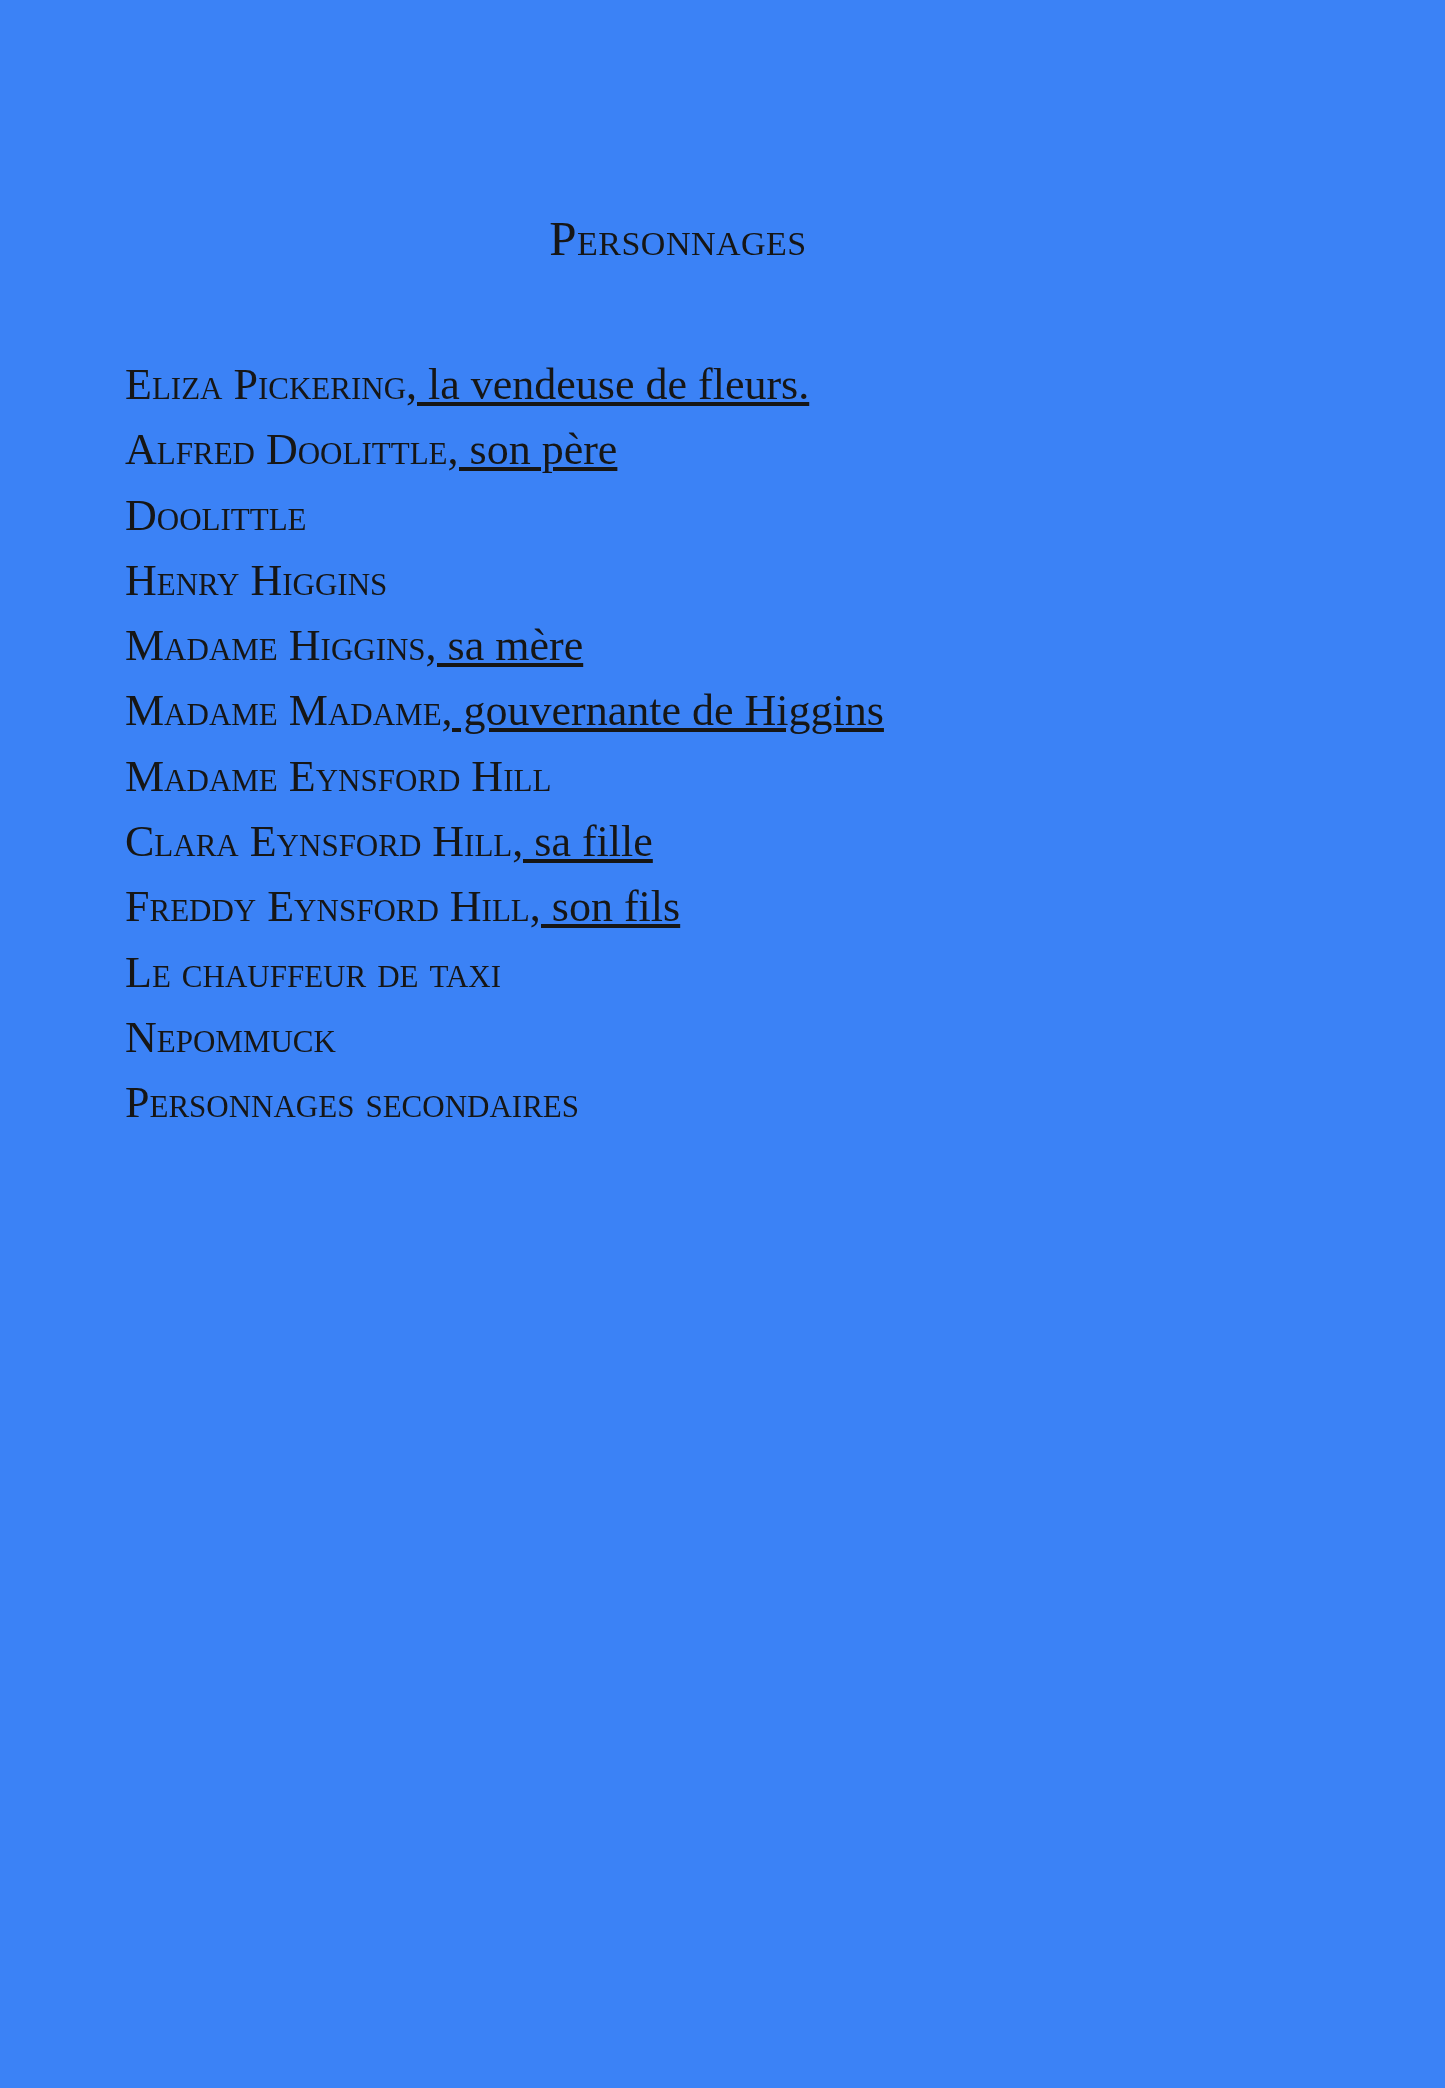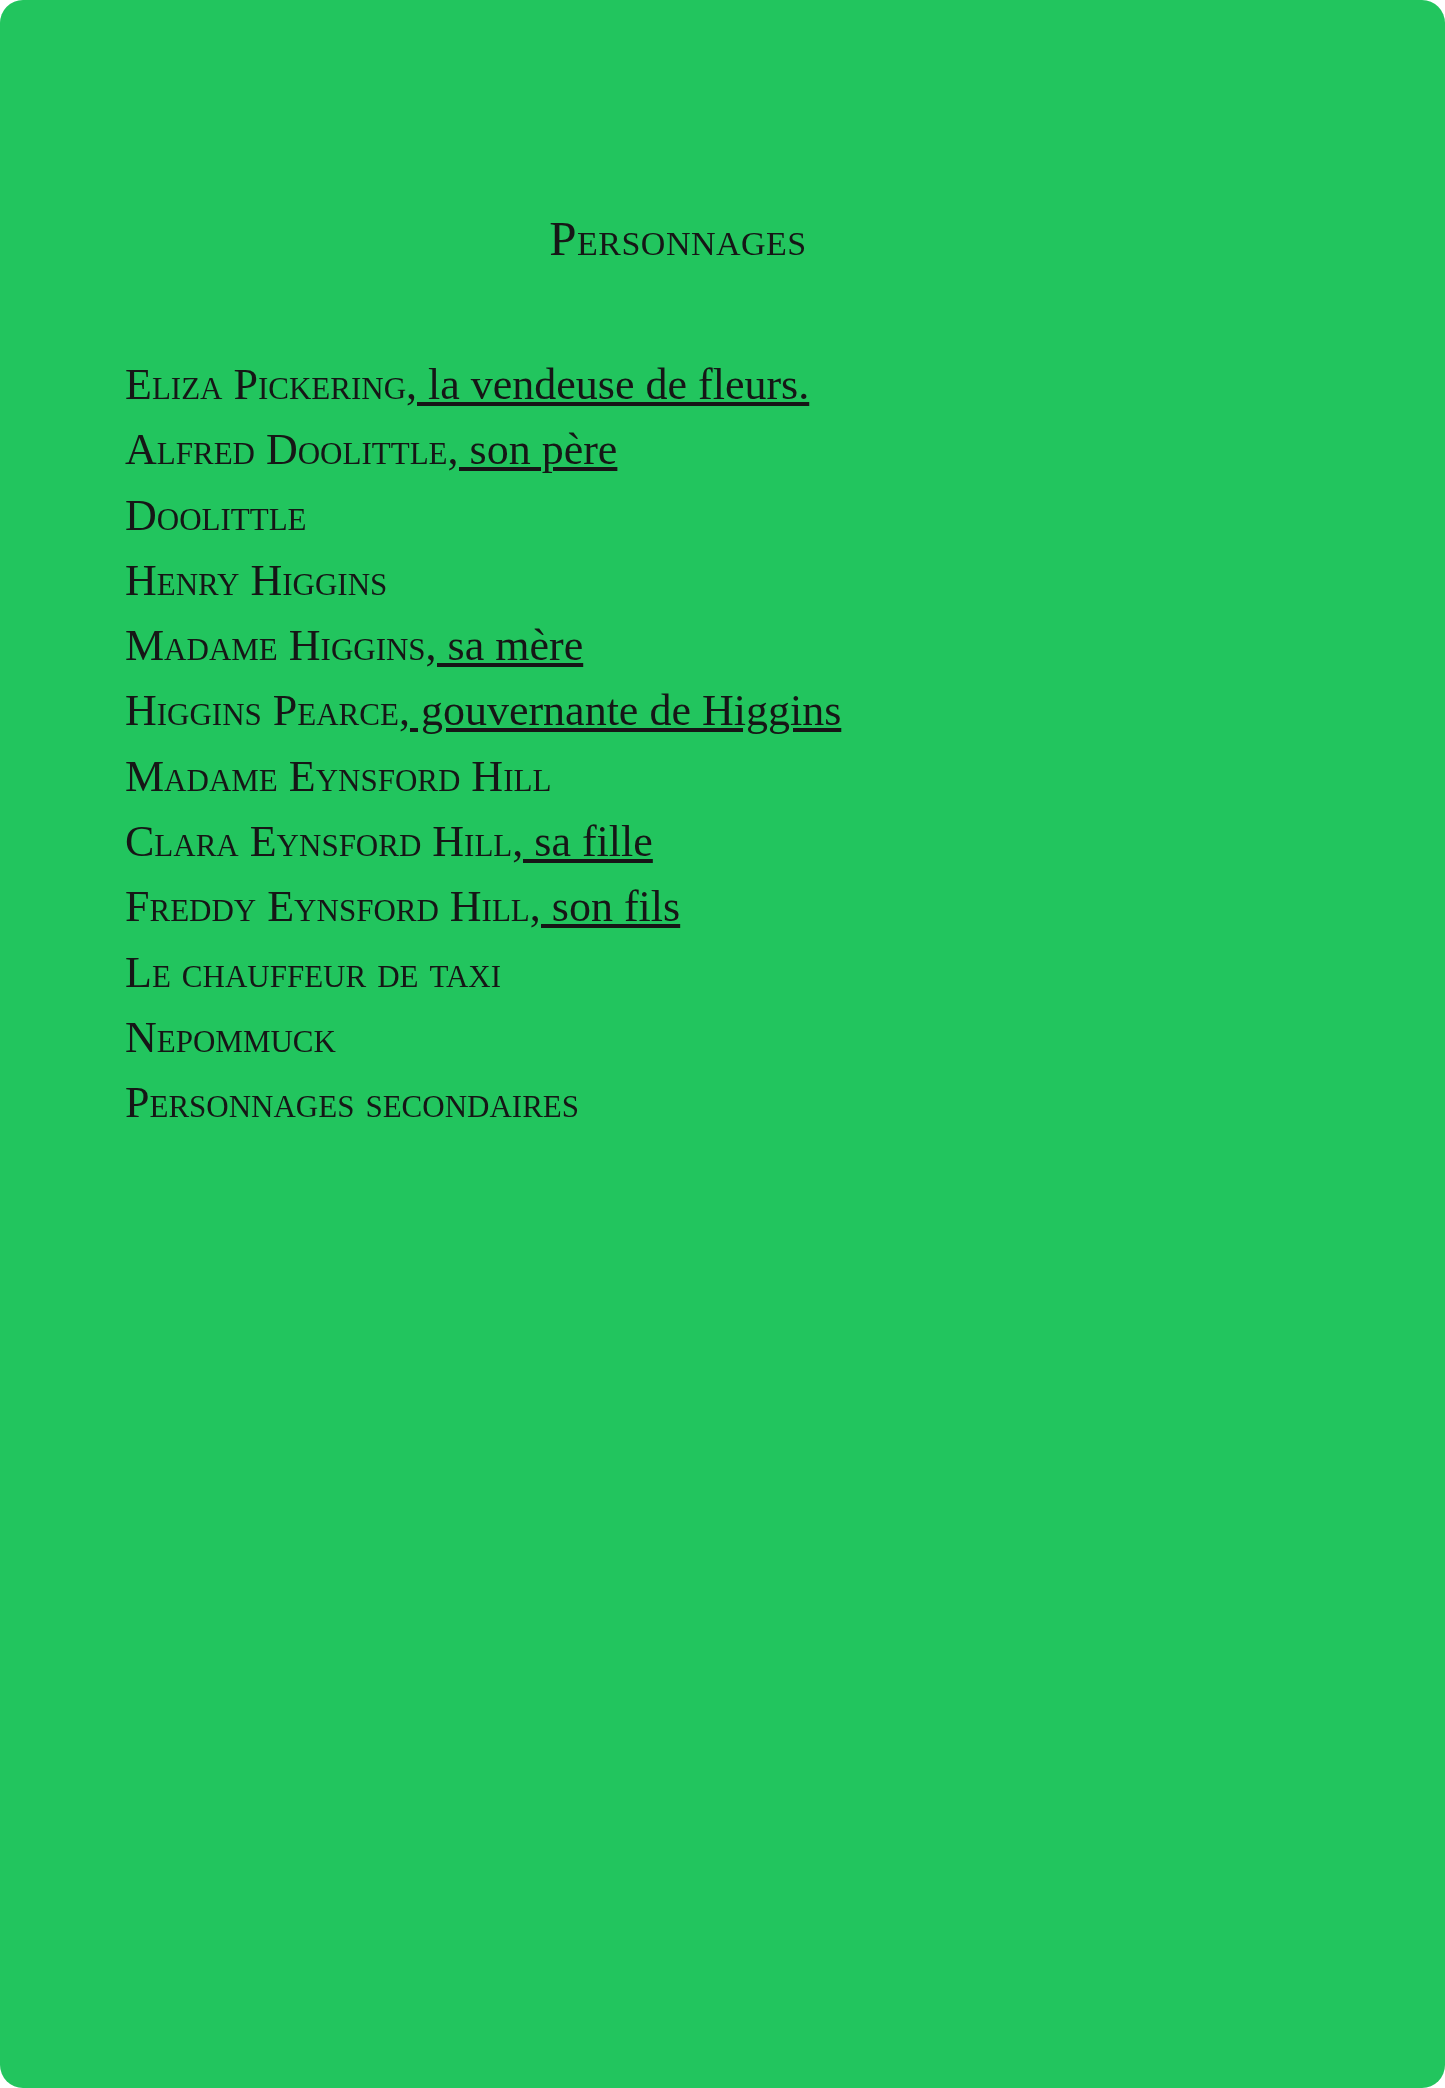--- a/index.html
+++ b/index.html
@@ -13,22 +13,21 @@
     overflow: hidden;
     color: #161616;
     font-family: "Liberation Serif", "DejaVu Serif", serif;
     -webkit-font-smoothing: antialiased;
   }
   .page {
     box-sizing: border-box;
     width: 1445px;
     height: 2088px;
     padding: 214px 214px 0 125px;
-    background: #22c55e;
-    border-radius: 23px;
+    background: #3b82f6;
   }
   .title {
     margin: 0;
     font-weight: 400;
     font-size: 49px;
     line-height: 49px;
     font-variant: small-caps;
     text-align: center;
     letter-spacing: 0.5px;
   }
@@ -55,21 +54,21 @@
 
 <main class="page">
   <h1 class="title">Personnages</h1>
 
   <ul class="character-list">
     <li class="character-item"><span class="char-name">Eliza Pickering</span><span class="char-desc">, la vendeuse de fleurs.</span></li>
     <li class="character-item"><span class="char-name">Alfred Doolittle</span><span class="char-desc">, son père</span></li>
     <li class="character-item"><span class="char-name">Doolittle</span><span class="char-desc"></span></li>
     <li class="character-item"><span class="char-name">Henry Higgins</span><span class="char-desc"></span></li>
     <li class="character-item"><span class="char-name">Madame Higgins</span><span class="char-desc">, sa mère</span></li>
-    <li class="character-item"><span class="char-name">Higgins Pearce</span><span class="char-desc">, gouvernante de Higgins</span></li>
+    <li class="character-item"><span class="char-name">Madame Madame</span><span class="char-desc">, gouvernante de Higgins</span></li>
     <li class="character-item"><span class="char-name">Madame Eynsford Hill</span><span class="char-desc"></span></li>
     <li class="character-item"><span class="char-name">Clara Eynsford Hill</span><span class="char-desc">, sa fille</span></li>
     <li class="character-item"><span class="char-name">Freddy Eynsford Hill</span><span class="char-desc">, son fils</span></li>
     <li class="character-item"><span class="char-name">Le chauffeur de taxi</span><span class="char-desc"></span></li>
     <li class="character-item"><span class="char-name">Nepommuck</span><span class="char-desc"></span></li>
     <li class="character-item"><span class="char-name">Personnages secondaires</span><span class="char-desc"></span></li>
   </ul>
 </main>
 
 </body></html>

